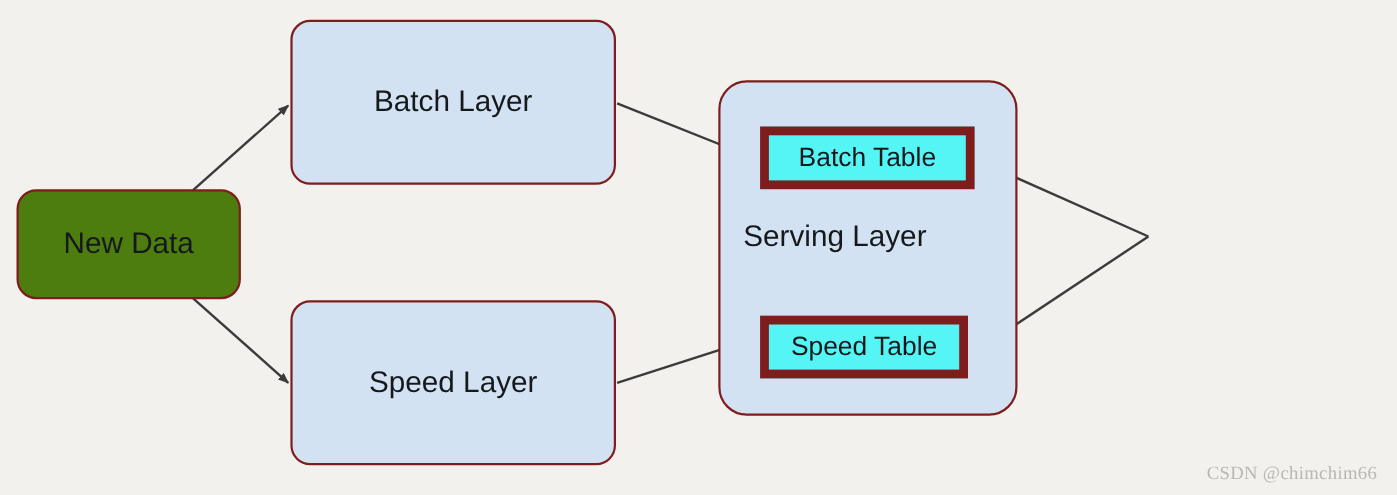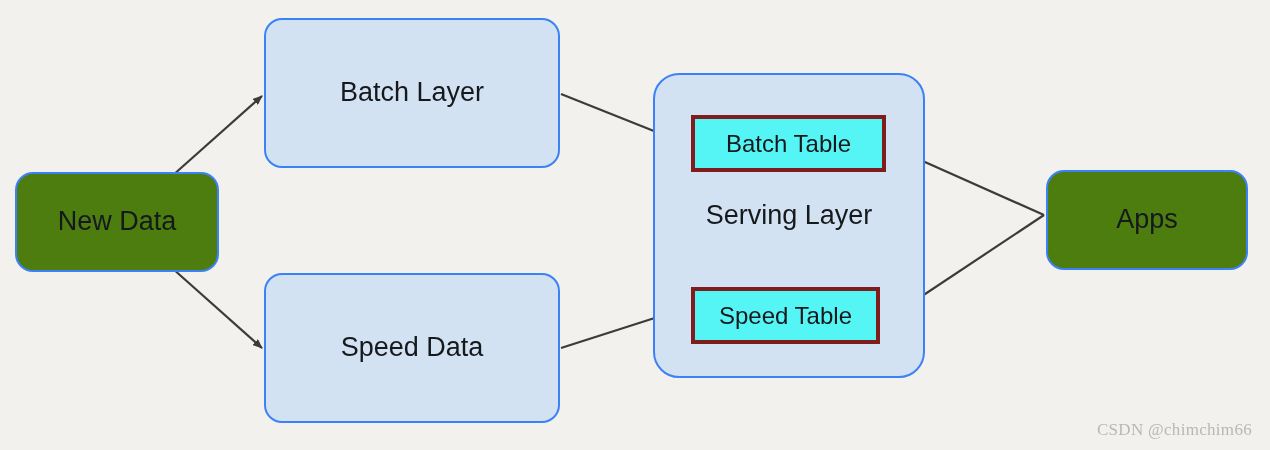--- a/index.html
+++ b/index.html
@@ -29,47 +29,47 @@
     position: absolute;
     box-sizing: border-box;
     display: flex;
     align-items: center;
     justify-content: center;
     text-align: center;
     color: #16191c;
     line-height: 1.15;
   }
   .rounded {
-    border: 2px solid #3b82f6;
+    border: 2px solid #7f1d1d;
     border-radius: 18px;
   }
   .pink {
     background: #4d7c0f;
   }
   .blue {
     background: #d3e2f2;
   }
   .cyan {
     background: #55f5f5;
-    border: 4px solid #7f1d1d;
+    border: 8px solid #7f1d1d;
     border-radius: 0;
   }
   .label-top {
     position: absolute;
     display: flex;
     align-items: center;
     justify-content: center;
     color: #16191c;
   }
   #new-data   { left: 15px;  top: 172px; width: 204px; height: 100px; font-size: 27px; }
   #batch-layer{ left: 264px; top: 18px;  width: 296px; height: 150px; font-size: 27px; }
   #speed-layer{ left: 264px; top: 273px; width: 296px; height: 150px; font-size: 27px; }
   #serving-layer { left: 653px; top: 73px; width: 272px; height: 305px; border-radius: 26px; }
   #serving-layer-label {
-    left: 653px; top: 195px; width: 272px; height: 40px;
+    left: 623px; top: 195px; width: 272px; height: 40px;
     font-size: 27px;
   }
   #batch-table{ left: 691px; top: 115px; width: 195px; height: 57px; font-size: 24px; }
   #speed-table{ left: 691px; top: 287px; width: 189px; height: 57px; font-size: 24px; }
   #apps       { left: 1046px; top: 170px; width: 202px; height: 100px; font-size: 27px; }
   #watermark {
     position: absolute;
     right: 18px;
     bottom: 10px;
     font-size: 17px;
@@ -104,23 +104,22 @@
   </svg>
 
   <div class="node rounded blue" id="serving-layer"></div>
 
   <div class="label-top" id="serving-layer-label">Serving Layer</div>
 
   <div class="node rounded pink" id="new-data">New Data</div>
 
   <div class="node rounded blue" id="batch-layer">Batch Layer</div>
 
-  <div class="node rounded blue" id="speed-layer">Speed Data</div>
+  <div class="node rounded blue" id="speed-layer">Speed Layer</div>
 
   <div class="node cyan" id="batch-table">Batch Table</div>
 
   <div class="node cyan" id="speed-table">Speed Table</div>
 
-  <div class="node rounded pink" id="apps">Apps</div>
 
   <div id="watermark">CSDN @chimchim66</div>
 
 </div>
 
 </body></html>

